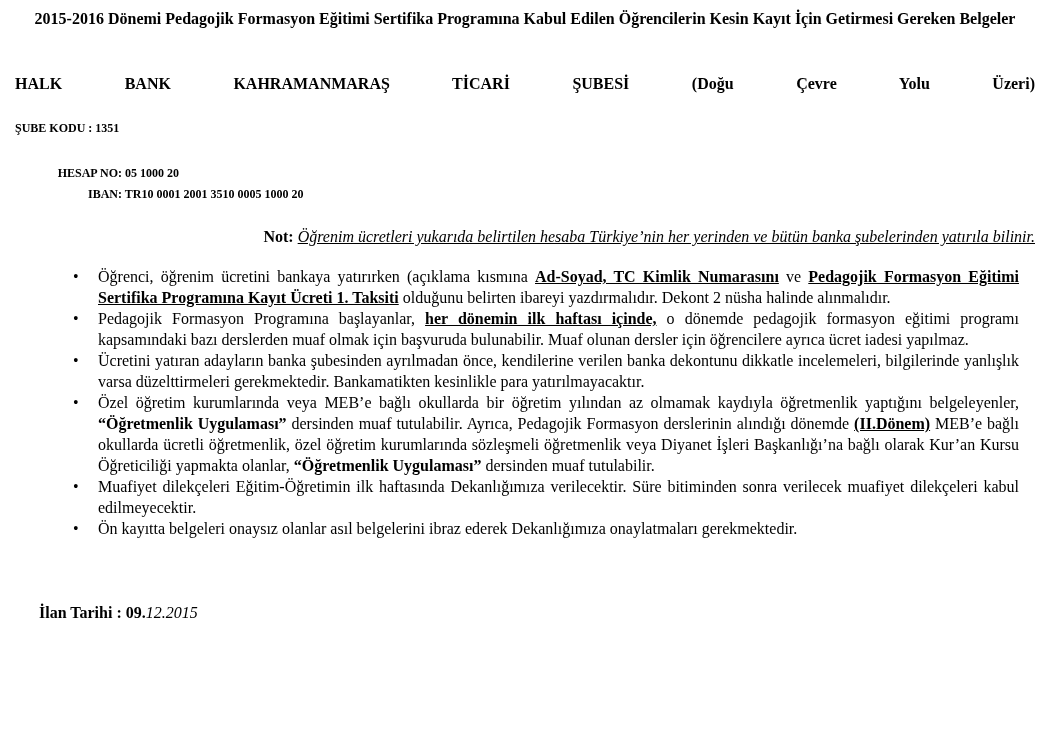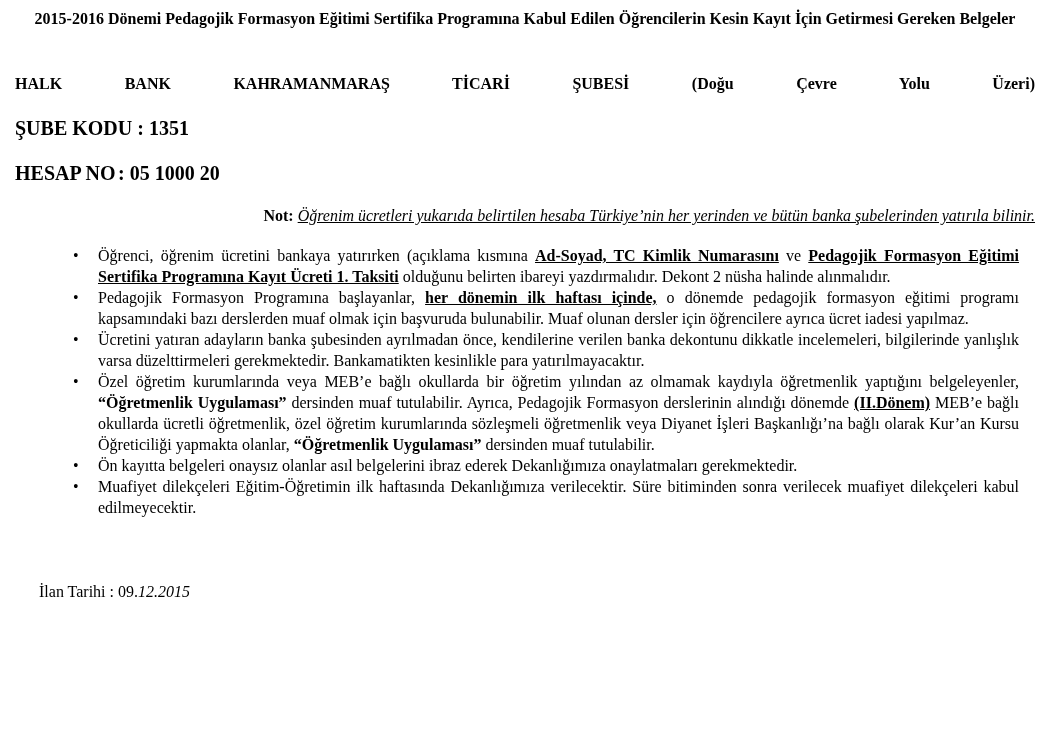--- a/index.html
+++ b/index.html
@@ -38,26 +38,26 @@
     margin: 0 0 24px 0;
   }
   .bank-line1 {
     text-align: justify;
     text-align-last: justify;
     margin-top: 44px;
   }
   .bank-line2 { text-align: left; }
   .acct-line {
     font-weight: bold;
-    font-size: 20px;
+    font-size: 12px;
     line-height: 21px;
   }
   .sube { margin: 0 0 24px 0; }
   .acct-pair { margin: 0; }
-  .acct-label { display: inline-block; width: 103px; }
+  .acct-label { display: inline-block; width: 103px; text-align: right; }
   .acct-block { margin: 0 0 21px 0; }
   .note-line {
     font-size: 16px;
     line-height: 21px;
     margin: 0 0 19px 0;
     text-align: right;
   }
   .note-label { font-weight: bold; }
   .note-text {
     font-style: italic;
@@ -78,55 +78,58 @@
   ul.bullets li::before {
     content: "\2022";
     position: absolute;
     left: 0;
     top: 0;
   }
   .footer { font-size: 16px; line-height: 21px; }
   .footer-line { white-space: pre-wrap; }
   .f-ilan   { margin-top: 42px; }
   .f-kayit  { margin-top: 24px; }
-  .b  { font-weight: normal; text-align: center; }
+  .b  { font-weight: bold; text-align: center; }
   .it { font-style: italic; }
 </style>
 </head>
 <body>
 
 <div class="page">
 
   <h1 class="title">2015-2016 Dönemi Pedagojik Formasyon Eğitimi Sertifika Programına Kabul Edilen Öğrencilerin Kesin Kayıt İçin Getirmesi Gereken Belgeler</h1>
 
 
   <div class="bank-block">
     <div class="bank-line1">HALK BANK KAHRAMANMARAŞ TİCARİ ŞUBESİ (Doğu Çevre Yolu Üzeri)</div>
   </div>
 
   <div class="acct-line sube">ŞUBE KODU : 1351</div>
 
   <div class="acct-block">
     <div class="acct-line acct-pair">
       <span class="acct-label">HESAP NO</span><span>: 05 1000 20</span>
     </div>
+    <div class="acct-line acct-pair">
+      <span class="acct-label">IBAN</span><span>: TR10 0001 2001 3510 0005 1000 20</span>
+    </div>
   </div>
 
   <p class="note-line">
     <span class="note-label">Not:</span>
     <span class="note-text">Öğrenim ücretleri yukarıda belirtilen hesaba Türkiye’nin her yerinden ve bütün banka şubelerinden yatırıla bilinir.</span>
   </p>
 
   <ul class="bullets">
     <li><span>Öğrenci, öğrenim ücretini bankaya yatırırken (açıklama kısmına </span><span style="font-weight: bold; text-decoration: underline;">Ad-Soyad, TC Kimlik Numarasını</span><span> ve </span><span style="font-weight: bold; text-decoration: underline;">Pedagojik Formasyon Eğitimi Sertifika Programına Kayıt Ücreti 1. Taksiti</span><span> olduğunu belirten ibareyi yazdırmalıdır. Dekont 2 nüsha halinde alınmalıdır.</span></li>
     <li><span>Pedagojik Formasyon Programına başlayanlar, </span><span style="font-weight: bold; text-decoration: underline;">her dönemin ilk haftası içinde,</span><span> o dönemde pedagojik formasyon eğitimi programı kapsamındaki bazı derslerden muaf olmak için başvuruda bulunabilir. Muaf olunan dersler için öğrencilere ayrıca ücret iadesi yapılmaz.</span></li>
     <li><span>Ücretini yatıran adayların banka şubesinden ayrılmadan önce, kendilerine verilen banka dekontunu dikkatle incelemeleri, bilgilerinde yanlışlık varsa düzelttirmeleri gerekmektedir. Bankamatikten kesinlikle para yatırılmayacaktır.</span></li>
     <li><span>Özel öğretim kurumlarında veya MEB’e bağlı okullarda bir öğretim yılından az olmamak kaydıyla öğretmenlik yaptığını belgeleyenler, </span><span style="font-weight: bold;">“Öğretmenlik Uygulaması”</span><span> dersinden muaf tutulabilir. Ayrıca, Pedagojik Formasyon derslerinin alındığı dönemde </span><span style="font-weight: bold; text-decoration: underline;">(II.Dönem)</span><span> MEB’e bağlı okullarda ücretli öğretmenlik, özel öğretim kurumlarında sözleşmeli öğretmenlik veya Diyanet İşleri Başkanlığı’na bağlı olarak Kur’an Kursu Öğreticiliği yapmakta olanlar, </span><span style="font-weight: bold;">“Öğretmenlik Uygulaması”</span><span> dersinden muaf tutulabilir.</span></li>
+    <li><span>Muafiyet dilekçeleri Eğitim-Öğretimin ilk haftasında Dekanlığımıza verilecektir. Süre bitiminden sonra  verilecek muafiyet dilekçeleri kabul edilmeyecektir.</span></li>
     <li><span>Ön kayıtta belgeleri onaysız olanlar asıl belgelerini ibraz ederek Dekanlığımıza onaylatmaları gerekmektedir.</span></li>
-    <li><span>Muafiyet dilekçeleri Eğitim-Öğretimin ilk haftasında Dekanlığımıza verilecektir. Süre bitiminden sonra  verilecek muafiyet dilekçeleri kabul edilmeyecektir.</span></li>
   </ul>
 
   <div class="footer">
     <div class="footer-line f-ilan">
       <span class="b">İlan Tarihi : 09.</span><span class="it">12.2015</span>
     </div>
     <div class="footer-line f-kayit">
       
     </div>
 

